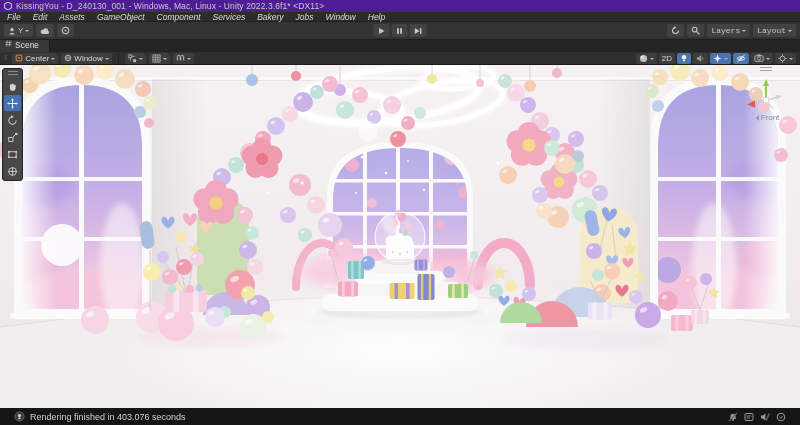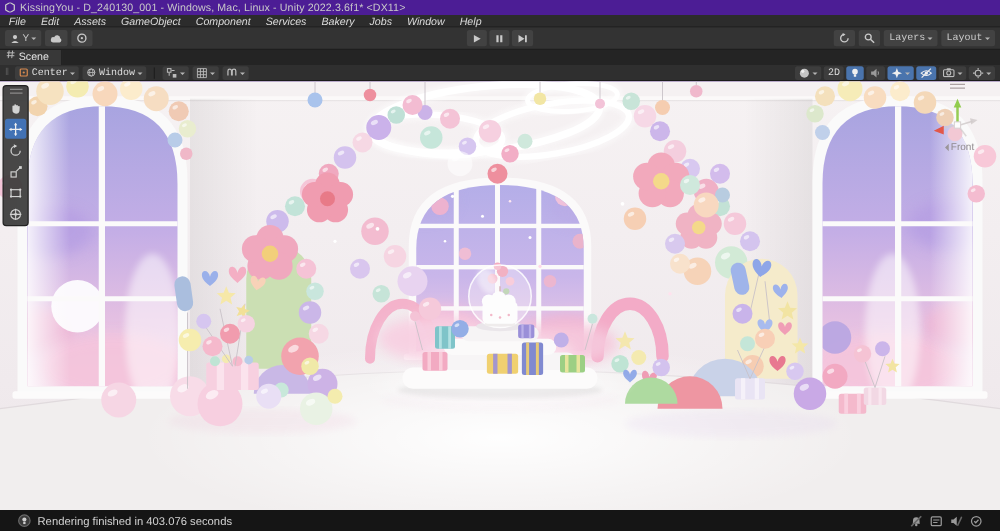--- a/index.html
+++ b/index.html
@@ -23,21 +23,21 @@
   .caret { width:0; height:0; border:2.5px solid transparent; border-top-color:#b5b5b5; margin-top:3px; }
   .tb-ddl { min-width:40px; justify-content:flex-end;font-family:Liberation Mono, monospace; }
 
   
   .tabbar { height:12px; background:#242424; display:flex; align-items:flex-end; flex:none; }
   .tab { height:12px; background:#383838; display:flex; align-items:flex-start; gap:3px; padding:0 10px 0 5px; font-size:8.5px; color:#e3e3e3; border-right:1px solid #1d1d1d; }
 
   
   .scenebar { height:13px; background:#2f2f2f; display:flex; align-items:center; padding:0 4px; gap:3px; border-bottom:1px solid #1b1b1b; flex:none; }
   .sb-handle { color:#5c5c5c; font-size:8px; margin:0 2px 1px 0; }
-  .sb-btn { height:11px; background:#3d3d3d; border-radius:2px; display:flex; align-items:center; gap:2px; padding:0 3px; font-size:8px; color:#dddddd; white-space:nowrap;font-family:Liberation Mono, monospace; }
+  .sb-btn { height:11px; background:#3d3d3d; border-radius:2px; display:flex; align-items:center; gap:2px; padding:0 3px; font-size:8px; color:#dddddd; white-space:nowrap; }
   .sb-btn.active { background:#4a74ad; }
   .sb-sep { width:1px; height:9px; background:#1f1f1f; margin:0 3px; }
   .sb-right { margin-left:auto; display:flex; gap:2px; align-items:center; }
 
   
   .viewport { position:relative; height:343px; background:#4c1d95; overflow:hidden; flex:none; }
   .scene-svg { position:absolute; left:0; top:0; }
 
   .toolstrip { position:absolute; left:2px; top:3px; width:21px; background:rgba(56,56,56,.92); border:1px solid #222; border-radius:3px; display:flex; flex-direction:column; align-items:center; padding:2px 0 1px; gap:1px; }
   .ts-handle { width:10px; height:4px; border-top:1px solid #8a8a8a; border-bottom:1px solid #8a8a8a; margin-bottom:2px; }

